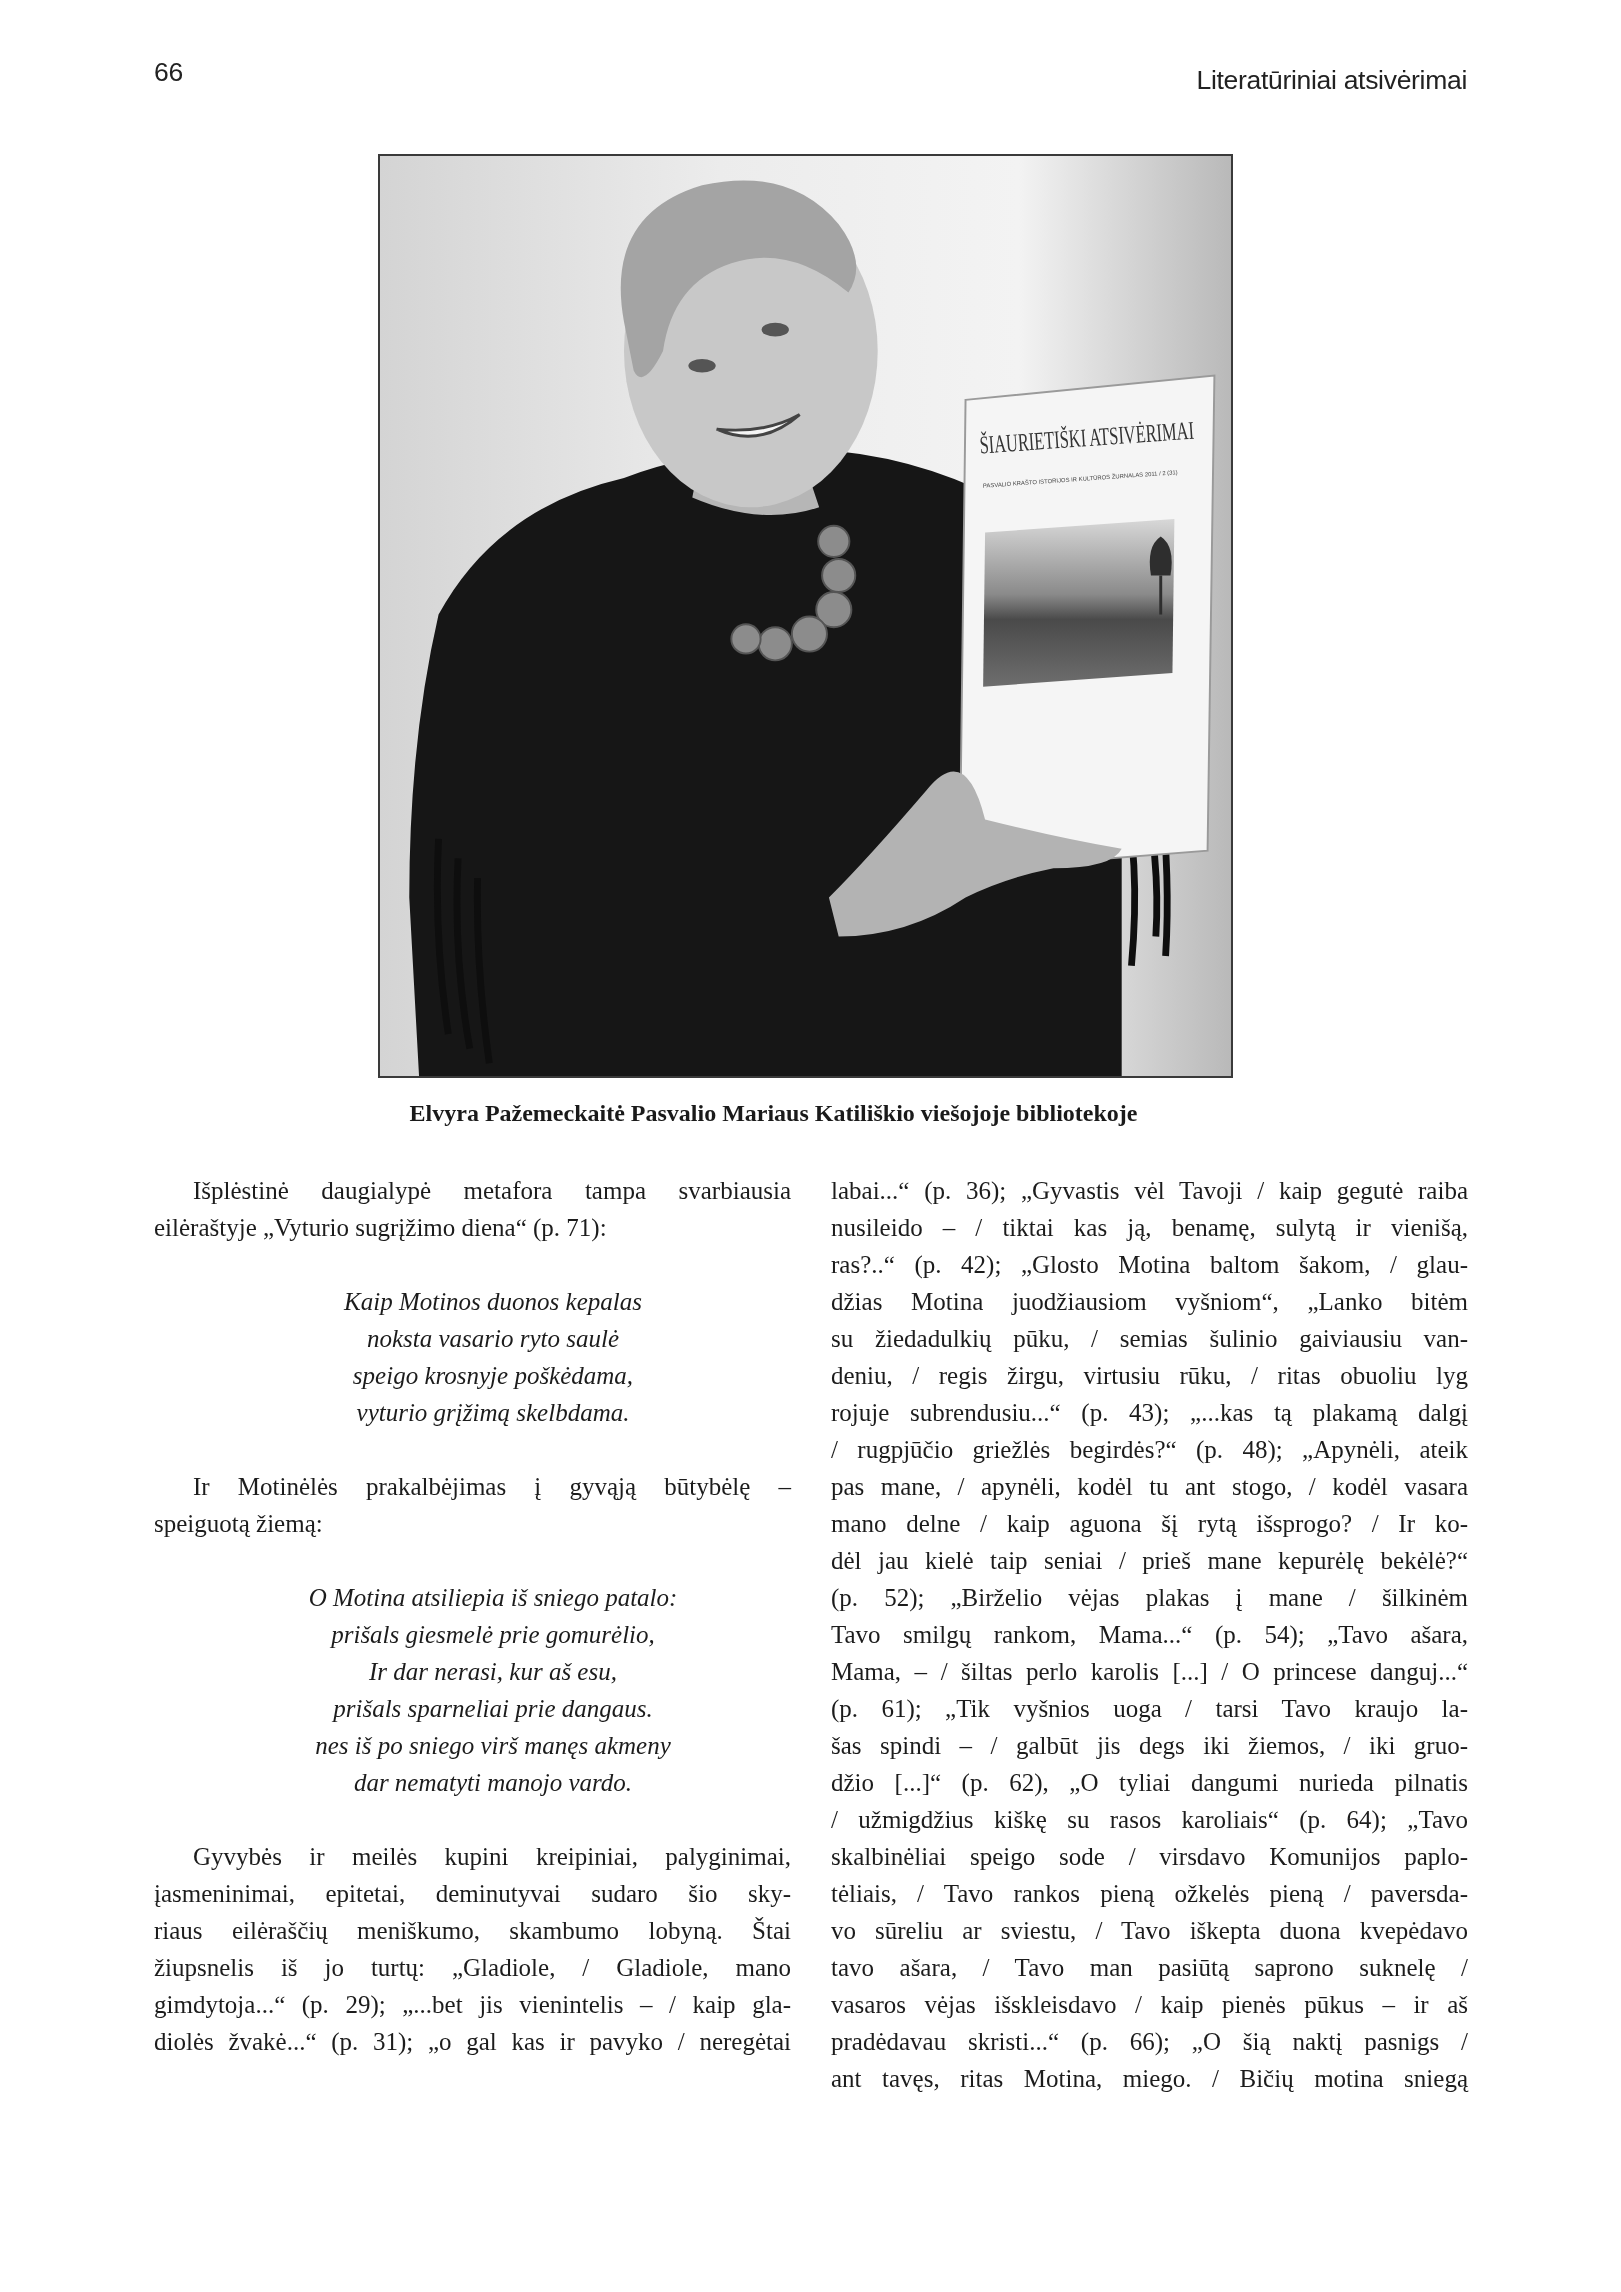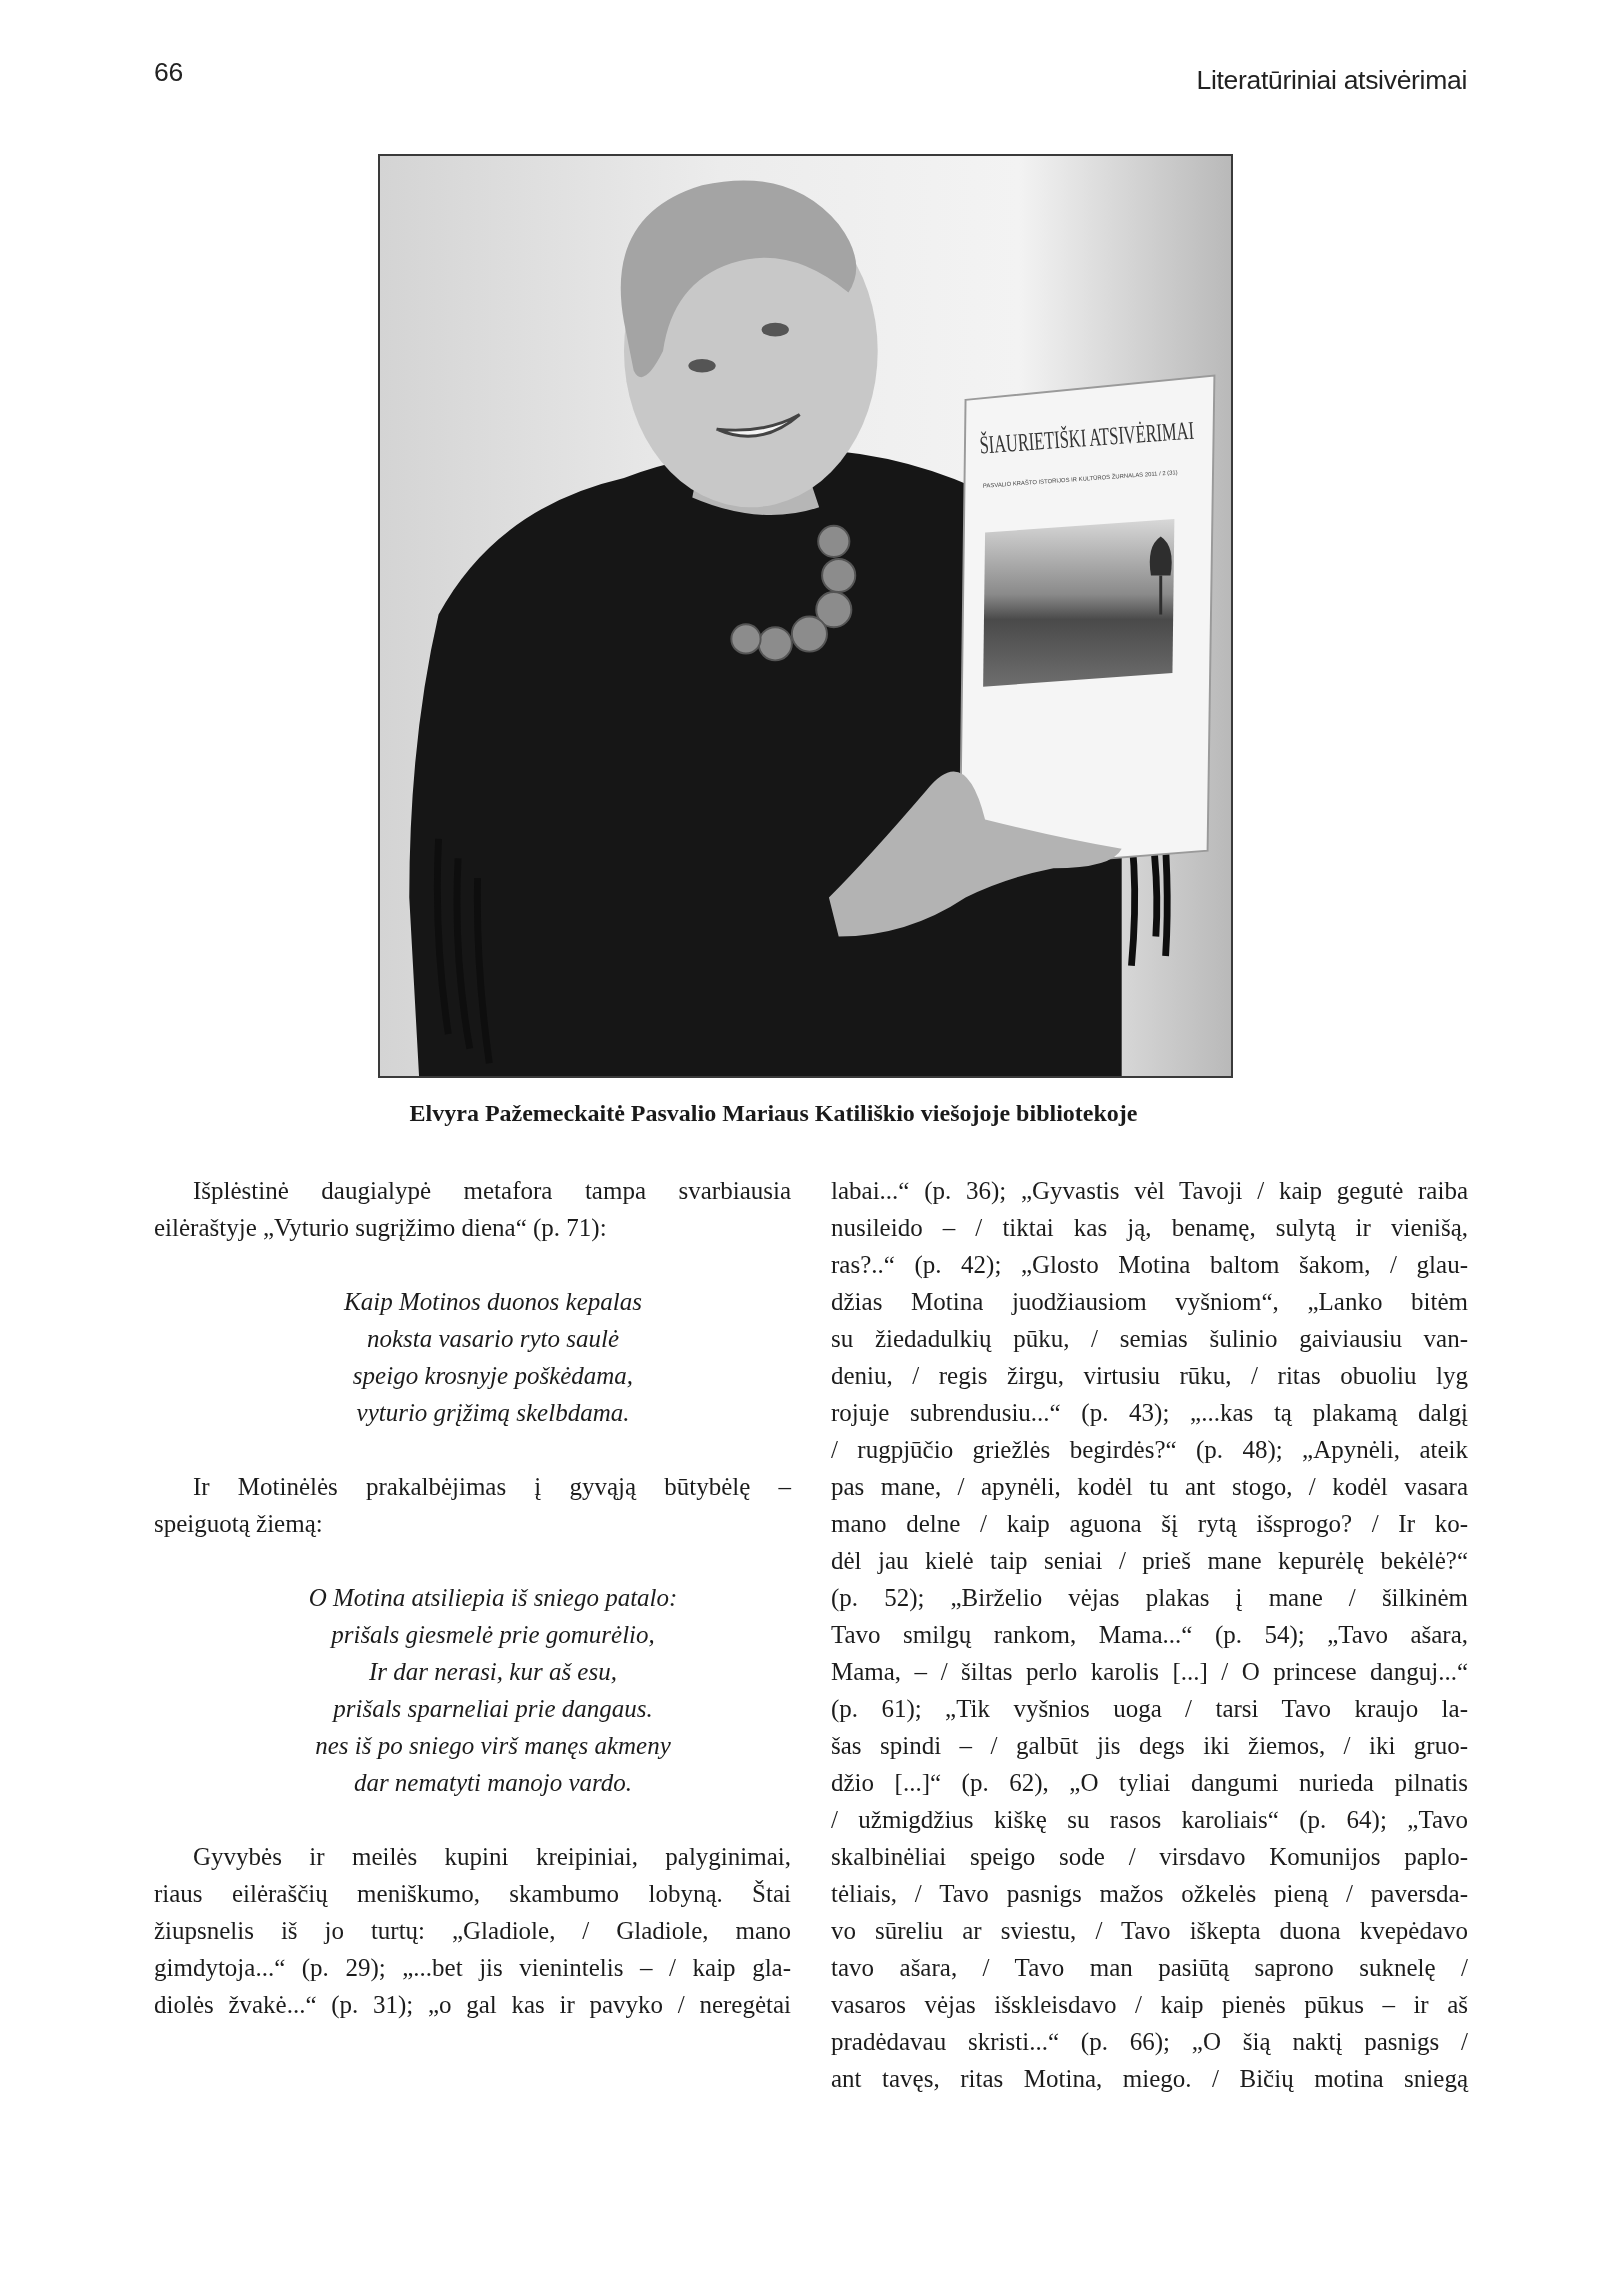--- a/index.html
+++ b/index.html
@@ -116,20 +116,21 @@
   <div class="verse">
     <span class="line">O Motina atsiliepia iš sniego patalo:</span>
     <span class="line">prišals giesmelė prie gomurėlio,</span>
     <span class="line">Ir dar nerasi, kur aš esu,</span>
     <span class="line">prišals sparneliai prie dangaus.</span>
     <span class="line">nes iš po sniego virš manęs akmeny</span>
     <span class="line">dar nematyti manojo vardo.</span>
   </div>
   <div>
     <span class="jline first">Gyvybės ir meilės kupini kreipiniai, palyginimai,</span>
+    <span class="jline">įasmeninimai, epitetai, deminutyvai sudaro šio sky-</span>
     <span class="jline">riaus eilėraščių meniškumo, skambumo lobyną. Štai</span>
     <span class="jline">žiupsnelis iš jo turtų: „Gladiole, / Gladiole, mano</span>
     <span class="jline">gimdytoja...“ (p. 29); „...bet jis vienintelis – / kaip gla-</span>
     <span class="jline">diolės žvakė...“ (p. 31); „o gal kas ir pavyko / neregėtai</span>
   </div>
 </div>
 
 <div class="col right">
   <div>
     <span class="jline">labai...“ (p. 36); „Gyvastis vėl Tavoji / kaip gegutė raiba</span>
@@ -144,21 +145,21 @@
     <span class="jline">mano delne / kaip aguona šį rytą išsprogo? / Ir ko-</span>
     <span class="jline">dėl jau kielė taip seniai / prieš mane kepurėlę bekėlė?“</span>
     <span class="jline">(p. 52); „Birželio vėjas plakas į mane / šilkinėm</span>
     <span class="jline">Tavo smilgų rankom, Mama...“ (p. 54); „Tavo ašara,</span>
     <span class="jline">Mama, – / šiltas perlo karolis [...] / O princese danguj...“</span>
     <span class="jline">(p. 61); „Tik vyšnios uoga / tarsi Tavo kraujo la-</span>
     <span class="jline">šas spindi – / galbūt jis degs iki žiemos, / iki gruo-</span>
     <span class="jline">džio [...]“ (p. 62), „O tyliai dangumi nurieda pilnatis</span>
     <span class="jline">/ užmigdžius kiškę su rasos karoliais“ (p. 64); „Tavo</span>
     <span class="jline">skalbinėliai speigo sode / virsdavo Komunijos paplo-</span>
-    <span class="jline">tėliais, / Tavo pasnigs mažos ožkelės pieną / paversda-</span>
+    <span class="jline">tėliais, / Tavo rankos pieną ožkelės pieną / paversda-</span>
     <span class="jline">vo sūreliu ar sviestu, / Tavo iškepta duona kvepėdavo</span>
     <span class="jline">tavo ašara, / Tavo man pasiūtą saprono suknelę /</span>
     <span class="jline">vasaros vėjas išskleisdavo / kaip pienės pūkus – ir aš</span>
     <span class="jline">pradėdavau skristi...“ (p. 66); „O šią naktį pasnigs /</span>
     <span class="jline">ant tavęs, ritas Motina, miego. / Bičių motina sniegą</span>
   </div>
 </div>
 
 
 </body></html>

